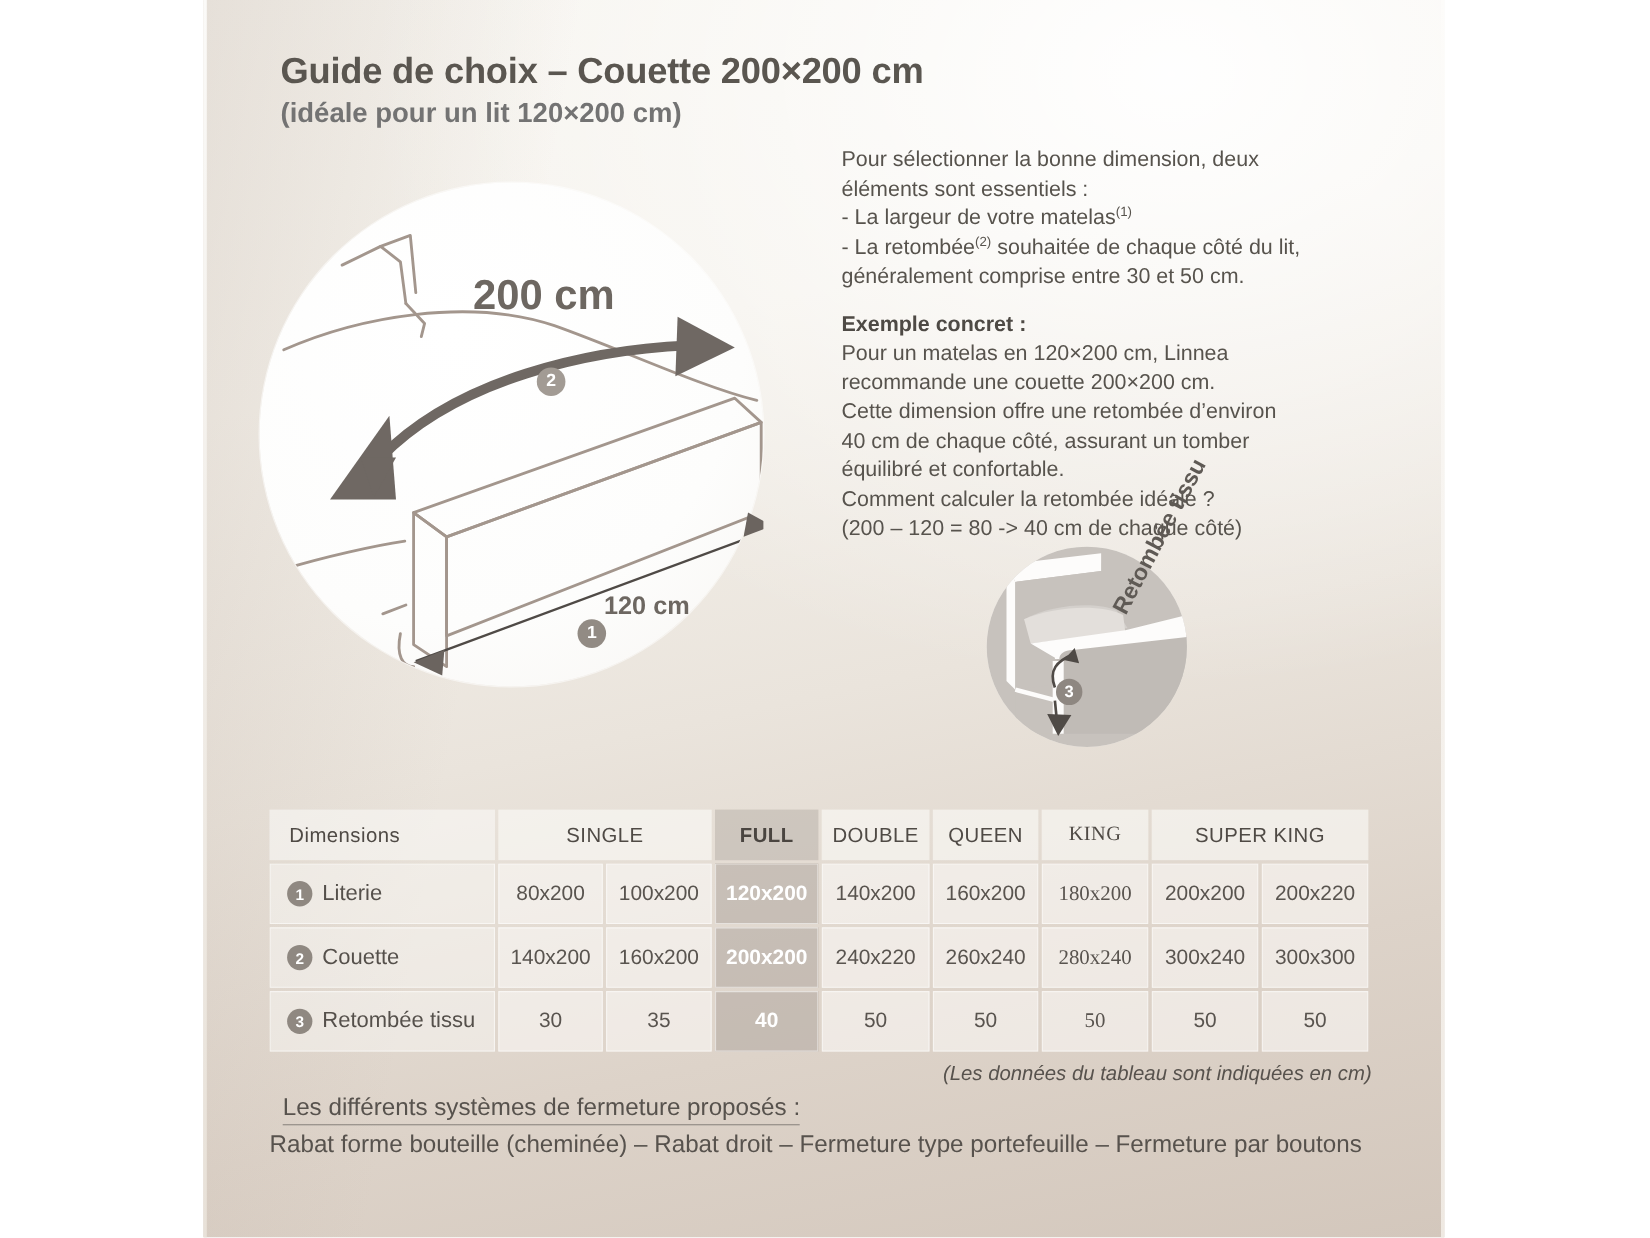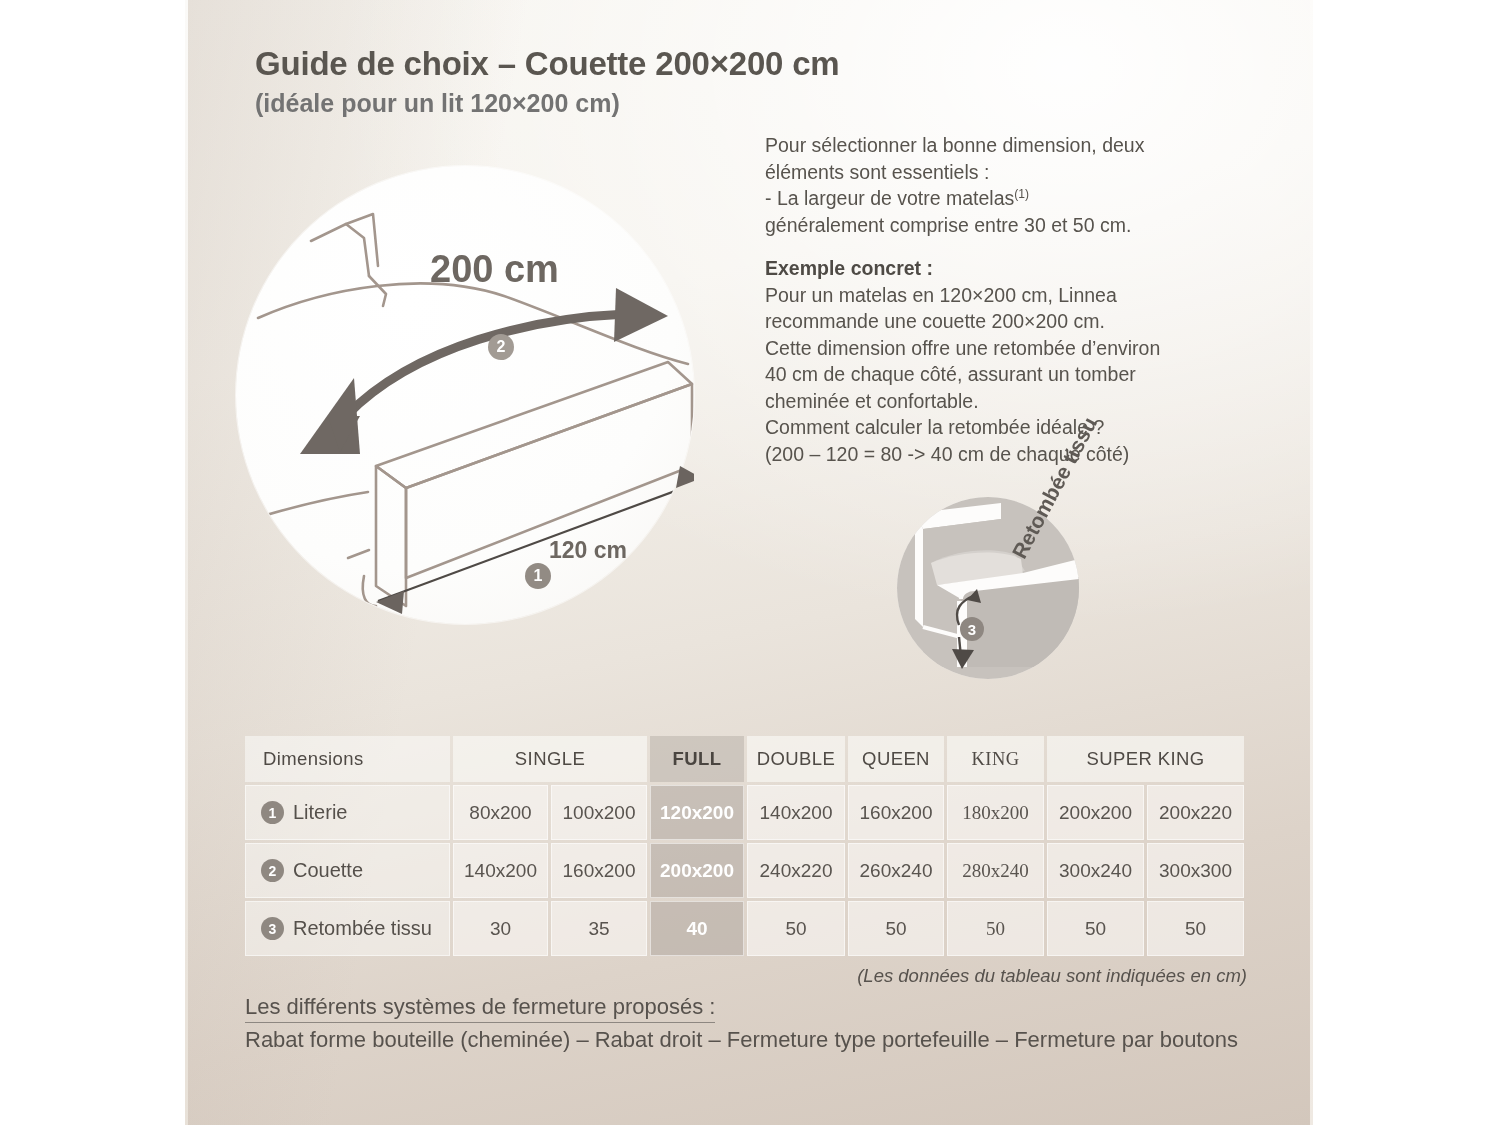--- a/index.html
+++ b/index.html
@@ -123,21 +123,21 @@
   .c0{width:205px;} .c1{width:95px;} .c2{width:96px;} .c3{width:94px;}
   .c4{width:98px;} .c5{width:96px;} .c6{width:97px;font-family:Liberation Serif, serif;} .c7{width:97px;} .c8{width:97px;}
   .h-single{width:194px;} .h-super{width:197px;}
 
   
   #tnote{
     position:absolute;left:0;top:965px;width:1247px;text-align:right;
     font-size:18.5px;font-style:italic;color:#57524d;
   }
   #fsys{
-    position:absolute;left:245px;top:994px;
+    position:absolute;left:257px;top:994px;
     font-size:22px;color:#57524d;
     border-bottom:1.5px solid #8d8781;padding-bottom:2px;display:inline-block;
   }
   #fclose{
     position:absolute;left:245px;top:1027px;width:1020px;
     font-size:22px;color:#57524d;
   }
 </style>
 </head>
 <body>
@@ -148,29 +148,30 @@
   <div class="edge-l"></div>
   <div class="edge-r"></div>
 
   <div id="title">Guide de choix – Couette 200×200 cm</div>
   <div id="subtitle">(idéale pour un lit 120×200 cm)</div>
 
   <div id="rtext">
     <p>Pour sélectionner la bonne dimension, deux</p>
     <p>éléments sont essentiels :</p>
     <p><span>- La largeur de votre matelas</span><sup>(1)</sup></p>
+    <p><span>- La retombée</span><sup>(2)</sup><span> souhaitée de chaque côté du lit,</span></p>
     <p>généralement comprise entre 30 et 50 cm.</p>
 
     <div class="blk2">
       <p><b>Exemple concret :</b></p>
       <p>Pour un matelas en 120×200 cm, Linnea</p>
       <p>recommande une couette 200×200 cm.</p>
       <p>Cette dimension offre une retombée d’environ</p>
       <p>40 cm de chaque côté, assurant un tomber</p>
-      <p>cheminée et confortable.</p>
+      <p>équilibré et confortable.</p>
       <p>Comment calculer la retombée idéale ?</p>
       <p>(200 – 120 = 80  -&gt; 40 cm de chaque côté)</p>
     </div>
   </div>
 
   <div id="bigcircle"></div>
   <svg id="bigsvg" viewBox="0 0 458 458">
     <defs>
       <clipPath id="clipBig">
           <circle cx="229" cy="229" r="229"></circle>

